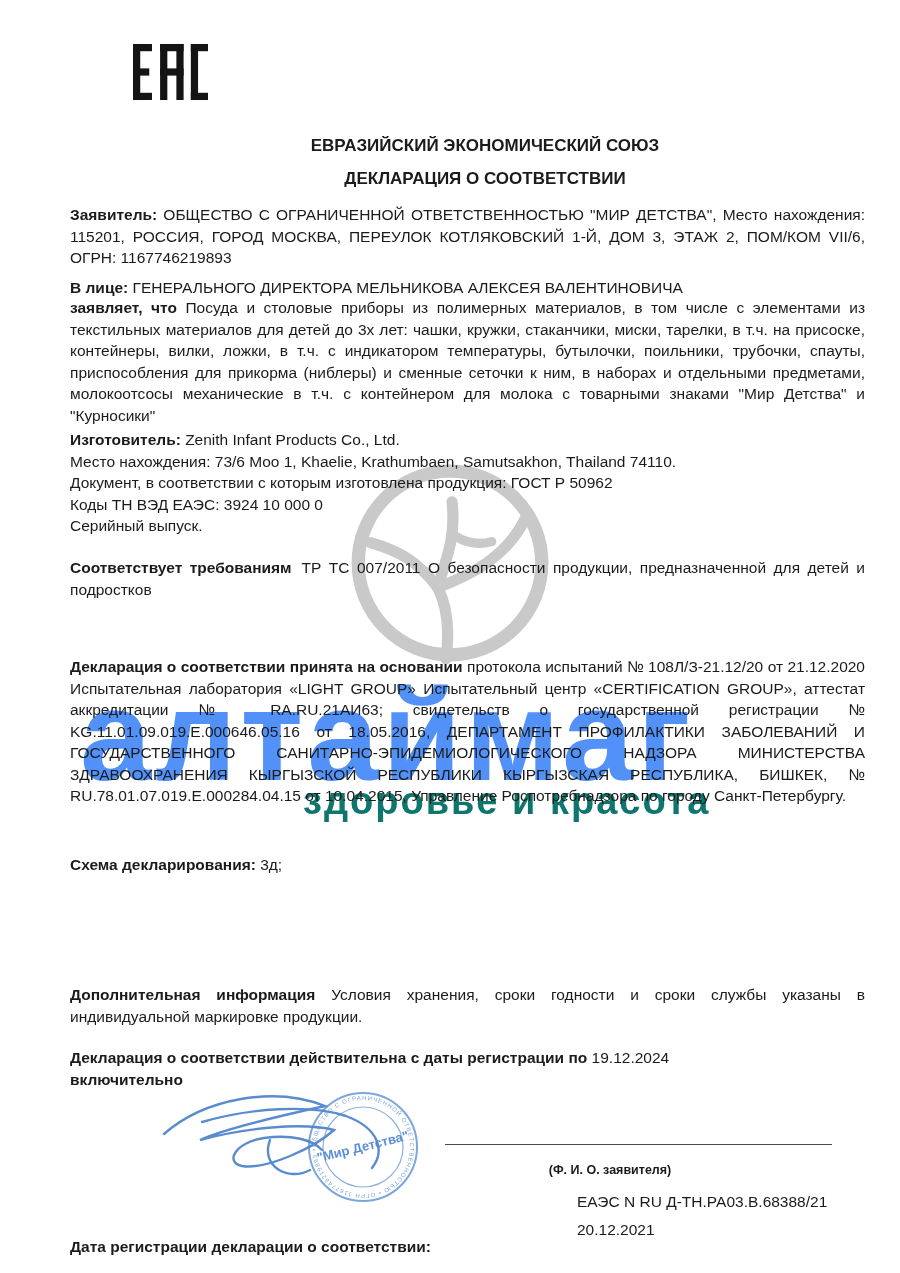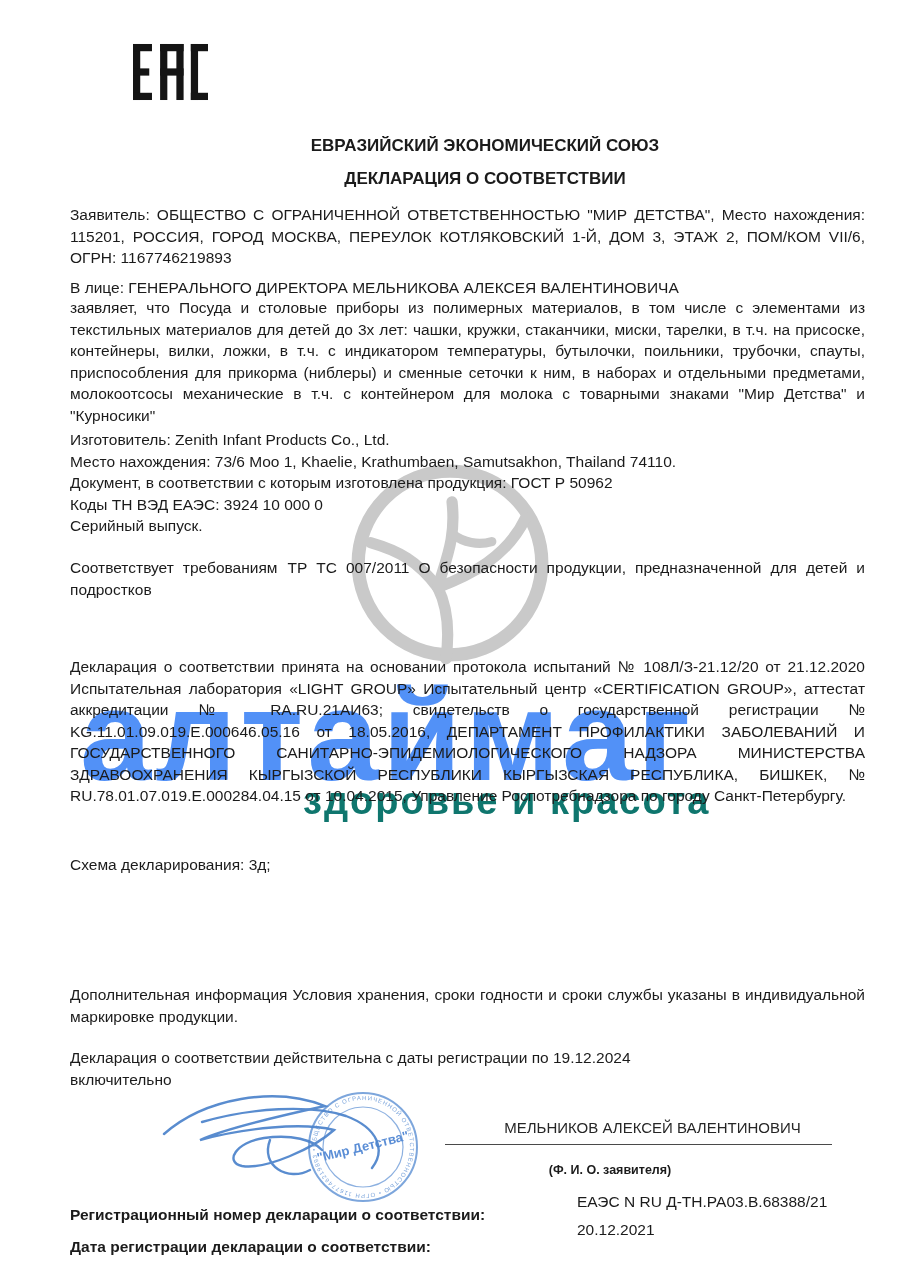--- a/index.html
+++ b/index.html
@@ -8,21 +8,21 @@
     background:#ffffff; overflow:hidden;
     font-family:"Liberation Sans","DejaVu Sans",sans-serif;
     color:#1b1b1b;
   }
   .abs { position:absolute; }
   .para {
     position:absolute; left:70px; width:795px;
     font-size:15.5px; line-height:21.5px; text-align:justify;
   }
   .line { position:absolute; left:70px; width:795px; font-size:15.5px; line-height:21.5px; }
-  .b { font-weight:normal; }
+  .b { font-weight:bold; }
   .pad-left { padding-left:10px; }
   .titles { position:absolute; left:70px; width:830px; text-align:center; font-weight:bold; font-size:17px; }
   .watermark { position:absolute; inset:0; z-index:0; }
   .content { position:absolute; inset:0; z-index:1; }
   .wm-brand {
     position:absolute; left:80px; top:672px;
     font-size:128px; font-weight:bold; line-height:1;
     color:#3b82f6; letter-spacing:4px; opacity:0.88;
   }
   .wm-tagline {
@@ -117,23 +117,21 @@
         </text>
         <text x="213" y="73" transform="rotate(-14 213 69)" text-anchor="middle" font-size="13" font-weight="bold" fill="#5b8ed6">"Мир Детства"</text>
       </g>
       <g stroke="#4c83cb" stroke-width="2.4" fill="none" stroke-linecap="round" opacity="0.92">
         <path d="M 14 56 C 55 20, 125 8, 175 28 C 120 40, 72 52, 50 62 C 95 50, 152 44, 184 52 C 164 70, 116 92, 92 88 C 74 84, 86 64, 114 60 C 142 56, 163 62, 172 72"></path>
         <path d="M 52 44 C 100 30, 160 26, 196 38 C 228 50, 236 72, 222 90"></path>
         <path d="M 120 62 C 110 88, 138 104, 160 92"></path>
       </g>
     </svg>
 
-    <div class="fio-name">МЕЛЬНИКОВ АЛЕКСЕЙ ВАЛЕНТИНОВИЧ</div>
     <div class="fio-rule"></div>
     <div class="fio-caption">(Ф. И. О. заявителя)</div>
 
     <div class="reg-value">ЕАЭС N RU Д-ТН.РА03.В.68388/21</div>
-    <div class="reg-label">Регистрационный номер декларации о соответствии:</div>
     <div class="date-value">20.12.2021</div>
     <div class="date-label">Дата регистрации декларации о соответствии:</div>
 
   </div>
 </div>
 
 </body></html>

